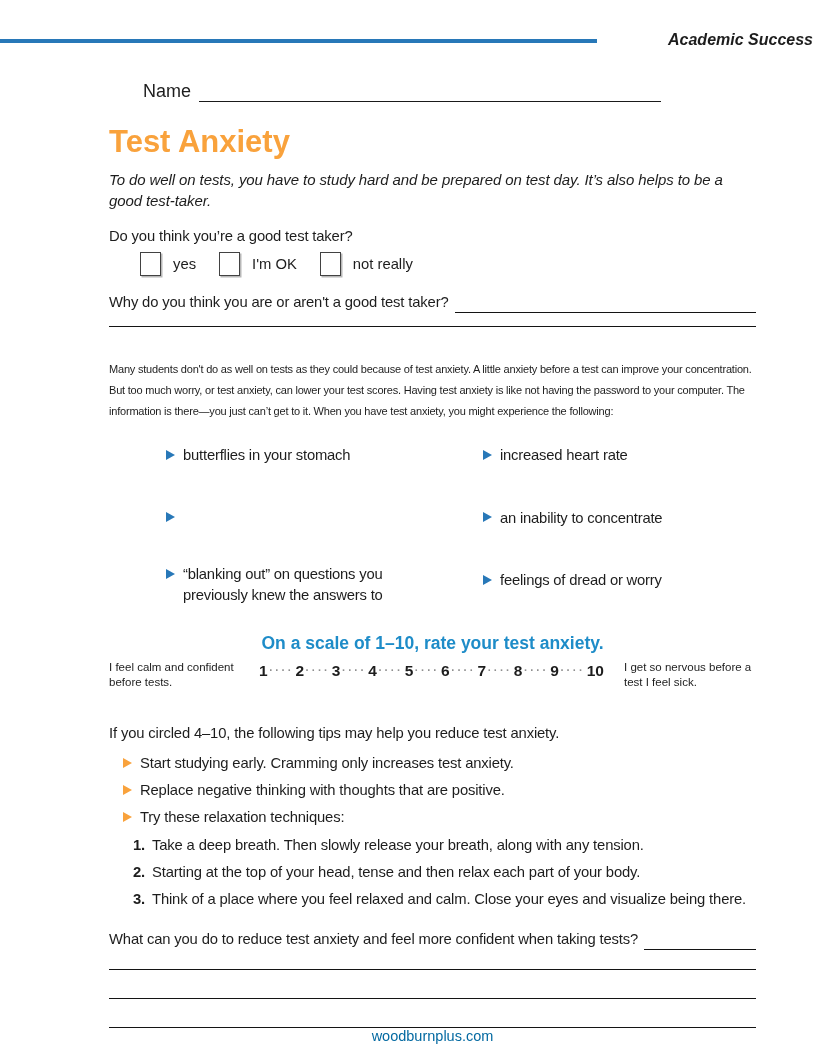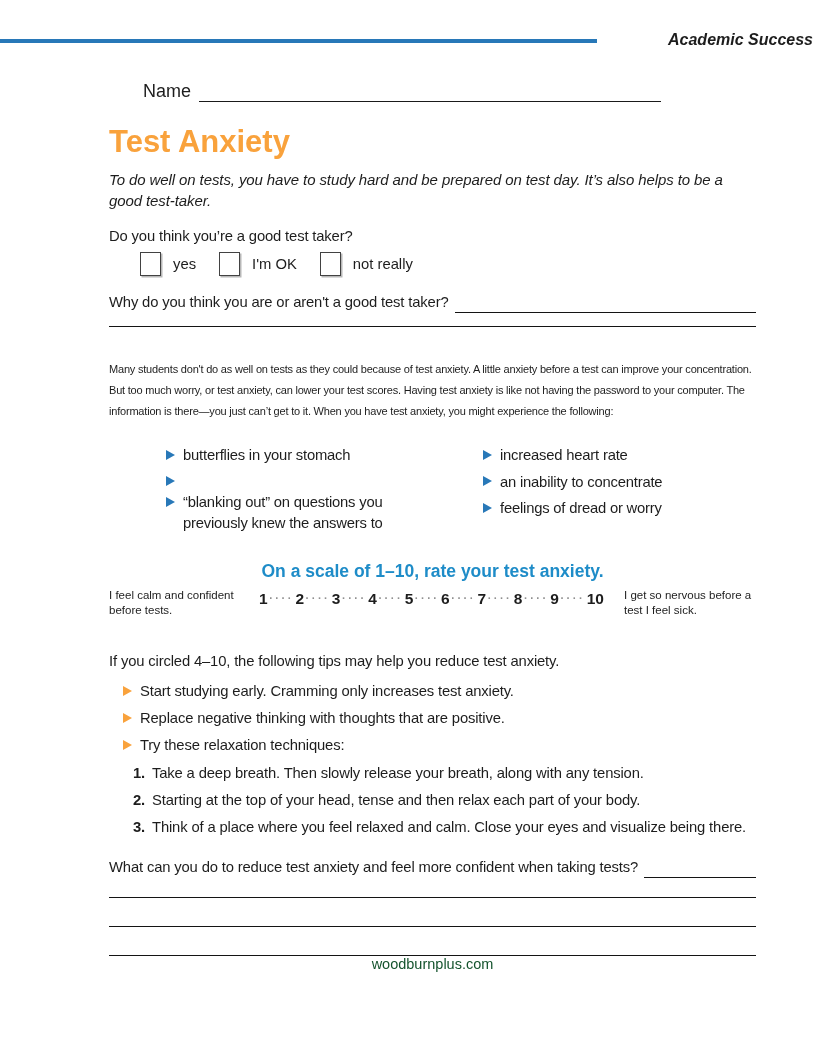--- a/index.html
+++ b/index.html
@@ -29,21 +29,21 @@
 
   .q-line-row { margin-top:16px; display:flex; align-items:flex-end; font-size:14.8px; line-height:21px; letter-spacing:-0.15px; }
   .q-line-row > span:first-child { white-space:nowrap; }
   .write-line { border-bottom:1.6px solid #141414; }
   .grow { flex:1 1 auto; margin-left:6px; height:16px; }
   .full { margin-top:13px; height:0; border-bottom:1.6px solid #141414; }
 
   .para { margin:32px 0 0; font-size:11px; line-height:21px; letter-spacing:-0.2px; }
 
   .symptoms { margin:23px 0 0 57px; display:flex; }
-  .sym-col { display:flex; flex-direction:column; }
+  .sym-col { display:flex; flex-direction:column;gap:36px; }
   .sym-col:first-child { width:317px; flex:0 0 317px; }
   .sym-item { display:flex; margin-bottom:6px; font-size:14.8px; line-height:20.5px; letter-spacing:-0.2px; }
   .sym-col:first-child .txt { max-width:256px; }
   .tri { flex:0 0 auto; width:0; height:0; border-top:5.5px solid transparent; border-bottom:5.5px solid transparent; margin:4.5px 8px 0 0; }
   .tri.blue { border-left:9px solid var(--accent-blue,#2878b8); }
   .tri.orange { border-left:9px solid var(--accent-orange,#f9a23c); }
 
   .scale-heading { margin:22px 0 0; text-align:center; color:var(--heading-blue,#1e8cc8); font-size:17.5px; font-weight:bold; }
   .scale-row { margin-top:6px; display:flex; align-items:flex-start; }
   .scale-side { font-size:11.5px; line-height:15px; }
@@ -57,21 +57,21 @@
   .tips { margin:9px 0 0 14px; }
   .tip-item { display:flex; margin-bottom:7px; font-size:14.8px; line-height:20px; letter-spacing:-0.15px; }
   .numbered { margin:8px 0 0 24px; }
   .num-item { display:flex; margin-bottom:7px; font-size:14.8px; line-height:20px; letter-spacing:-0.15px; }
   .num-label { flex:0 0 19px; font-weight:bold; }
 
   .q3 { margin-top:20px; }
   .sp1 { margin-top:19px; }
   .sp { margin-top:28px; }
 
-  .footer { text-align:center; font-size:14.5px; color:#14532d; }
+  .footer { text-align:center; font-size:14.5px; color:#0369a1; }
 </style>
 </head>
 <body>
 
 <div class="page">
   <div class="top-rule"></div>
   <div class="brand">Academic Success</div>
 
   <div class="content">
 

